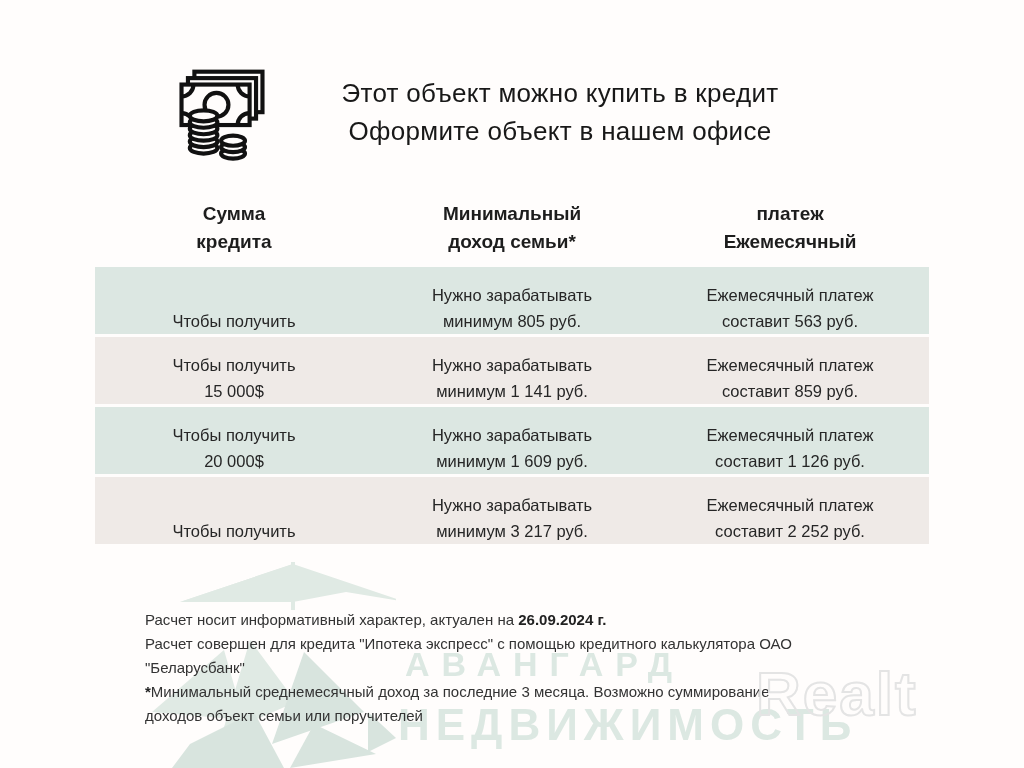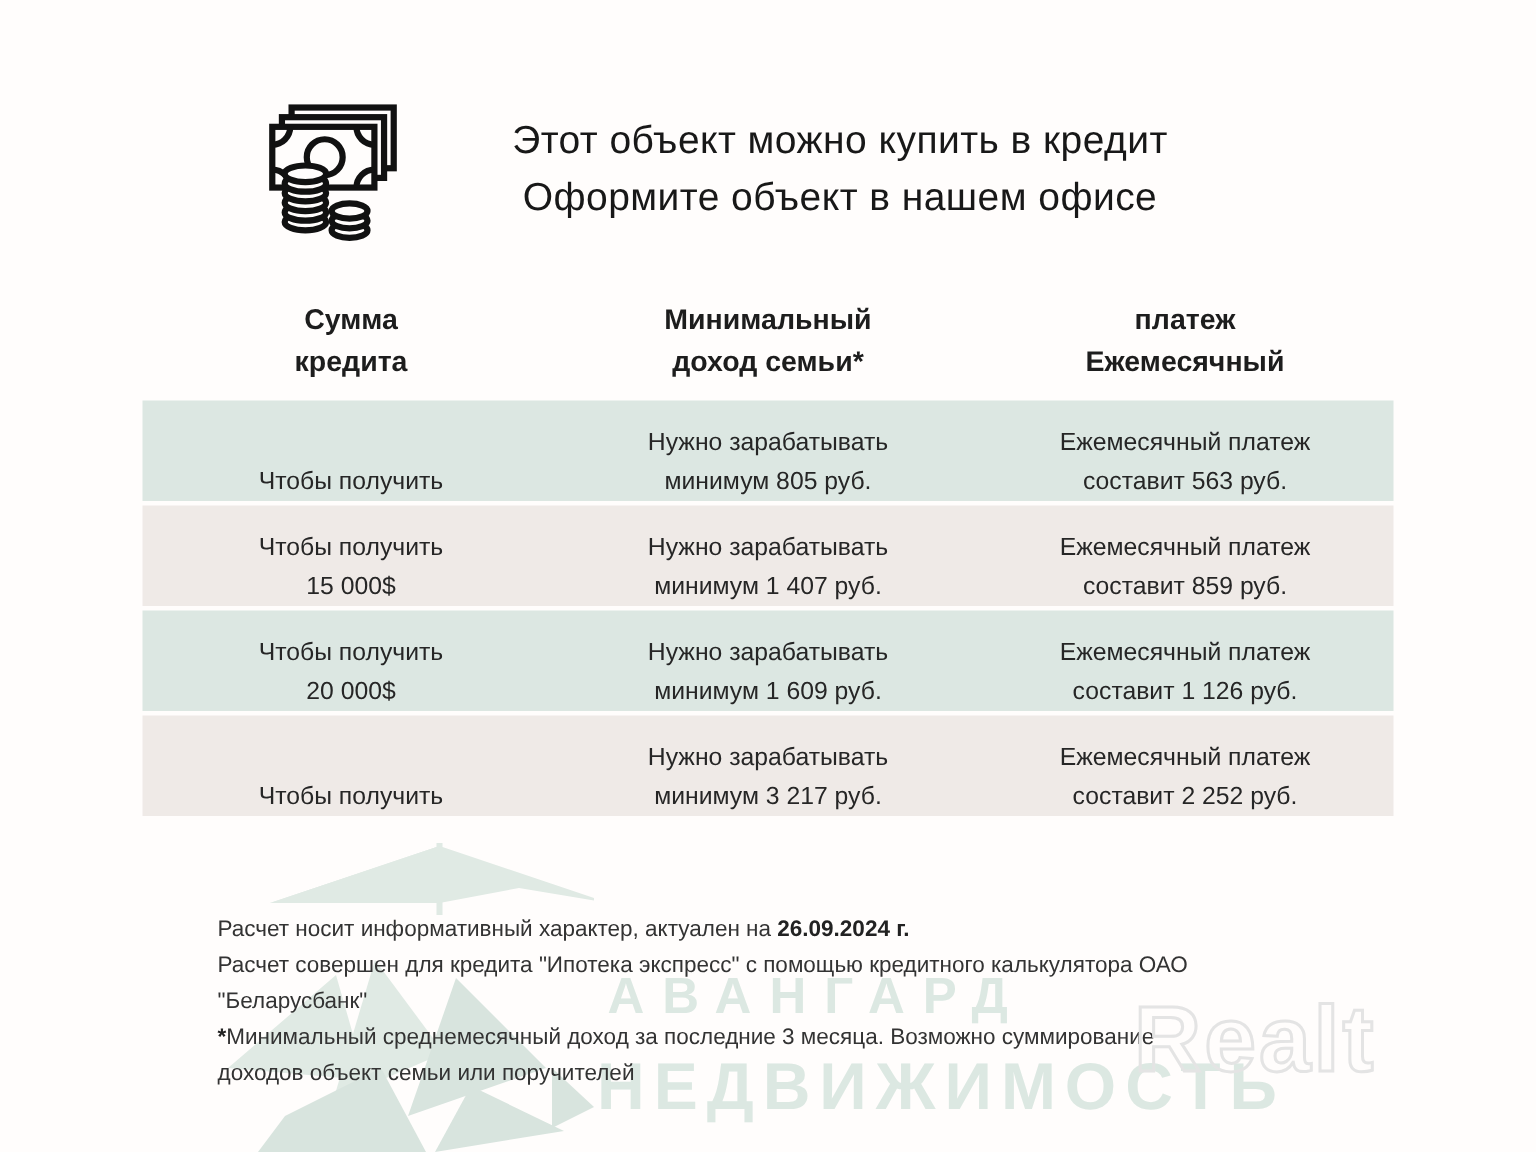--- a/index.html
+++ b/index.html
@@ -151,21 +151,21 @@
     </div>
   </div>
 
   <div class="trow" style="background: rgb(239, 234, 231);">
     <div class="tcell">
       <span>Чтобы получить</span>
         <span>15 000$</span>
     </div>
     <div class="tcell">
       <span>Нужно зарабатывать</span>
-        <span>минимум 1 407 руб.</span>
+        <span>минимум 1 141 руб.</span>
     </div>
     <div class="tcell">
       <span>Ежемесячный платеж</span>
         <span>составит 859 руб.</span>
     </div>
   </div>
 
   <div class="trow" style="background: rgb(220, 231, 226);">
     <div class="tcell">
       <span>Чтобы получить</span>

